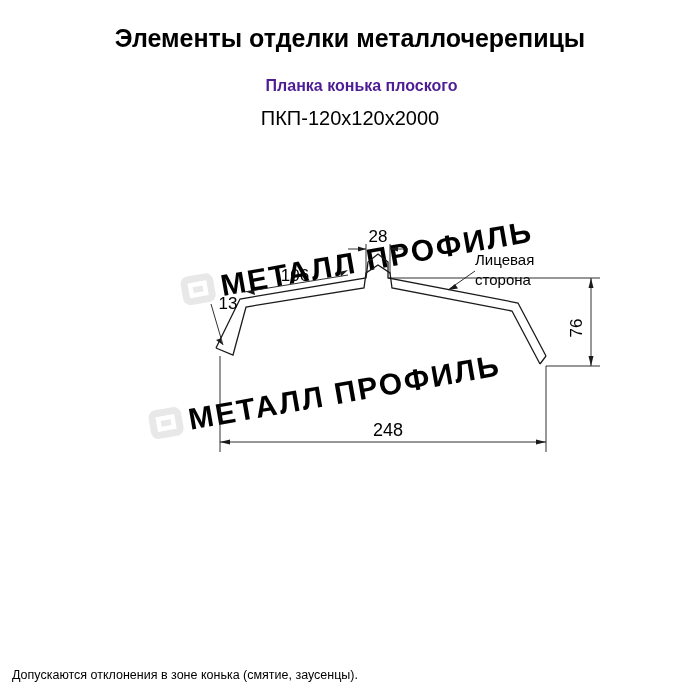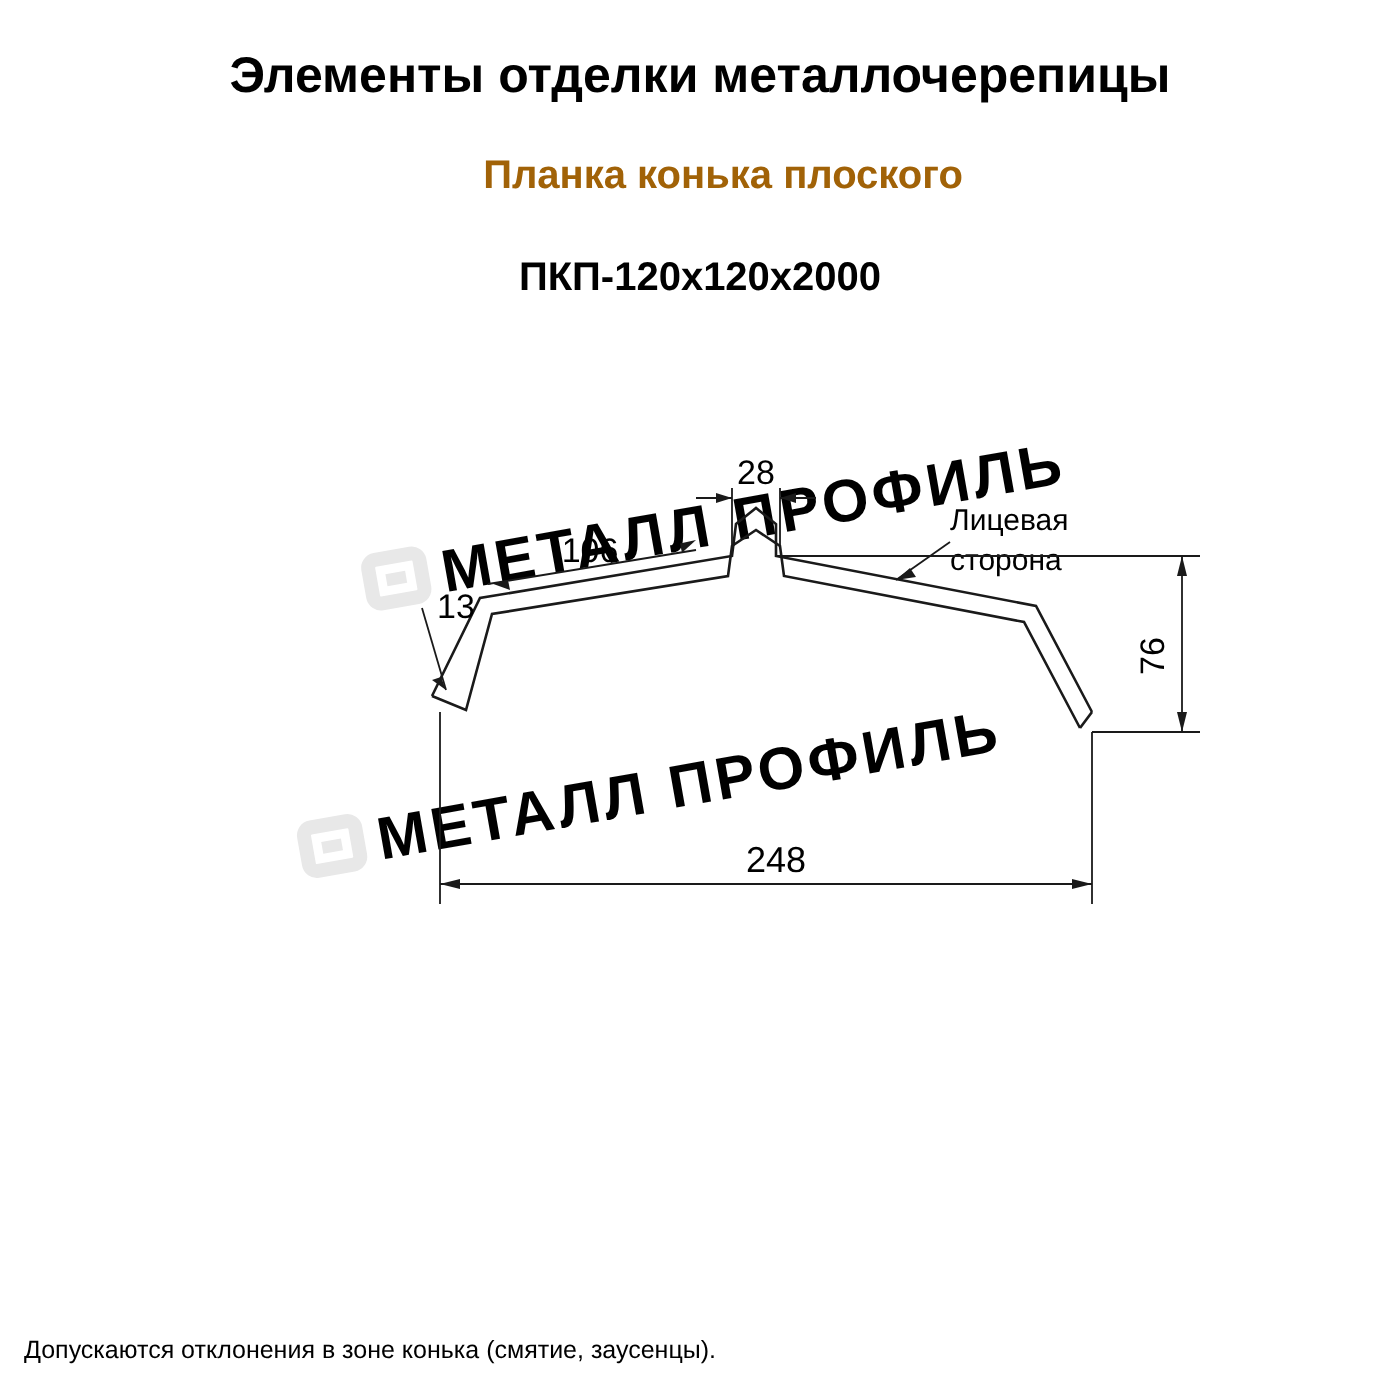--- a/index.html
+++ b/index.html
@@ -30,30 +30,30 @@
     margin: 0;
     padding-top: 24px;
     font-size: 25px;
     font-weight: bold;
     letter-spacing: 0px;
     color: #000;
   }
   .sub-title {
     margin: 0;
     padding-top: 24px;
-    font-size: 20px;
+    font-size: 16px;
     font-weight: bold;
-    color: #a16207;
+    color: #4c1d95;
     padding-left: 23px;
   }
   .sub-title-2 {
-    margin: 16px;
+    margin: 0;
     padding-top: 12px;
     font-size: 20px;
-    font-weight: bold;
+    font-weight: normal;
     color: #000;
   }
   .drawing-area {
     position: absolute;
     top: 170px;
     left: 0;
     width: 700px;
     height: 330px;
     padding-left: 48px;
   }

